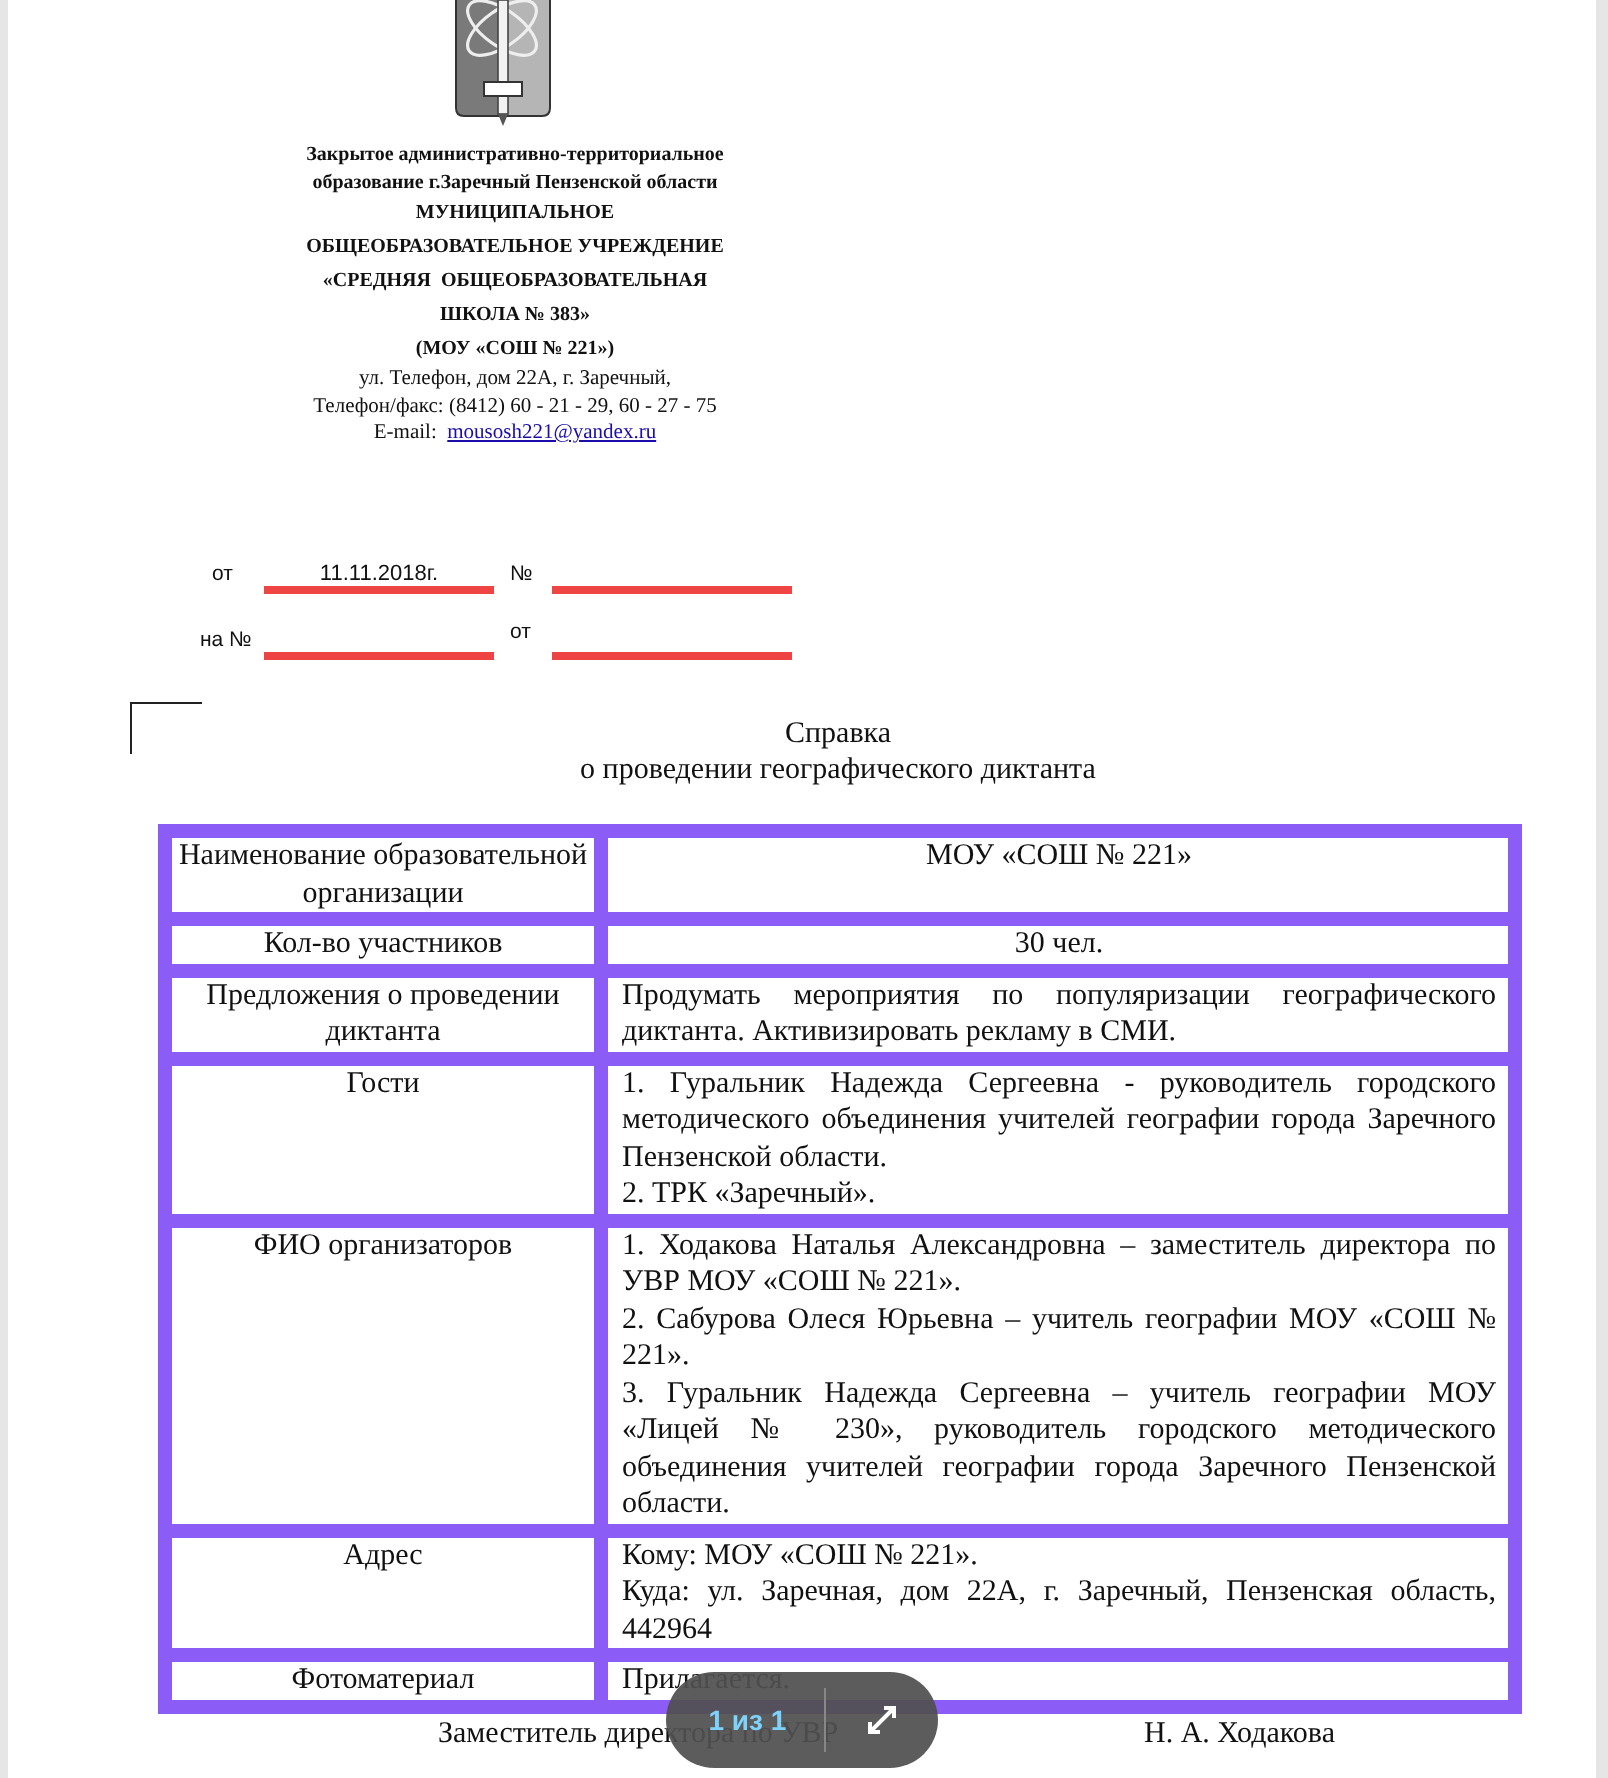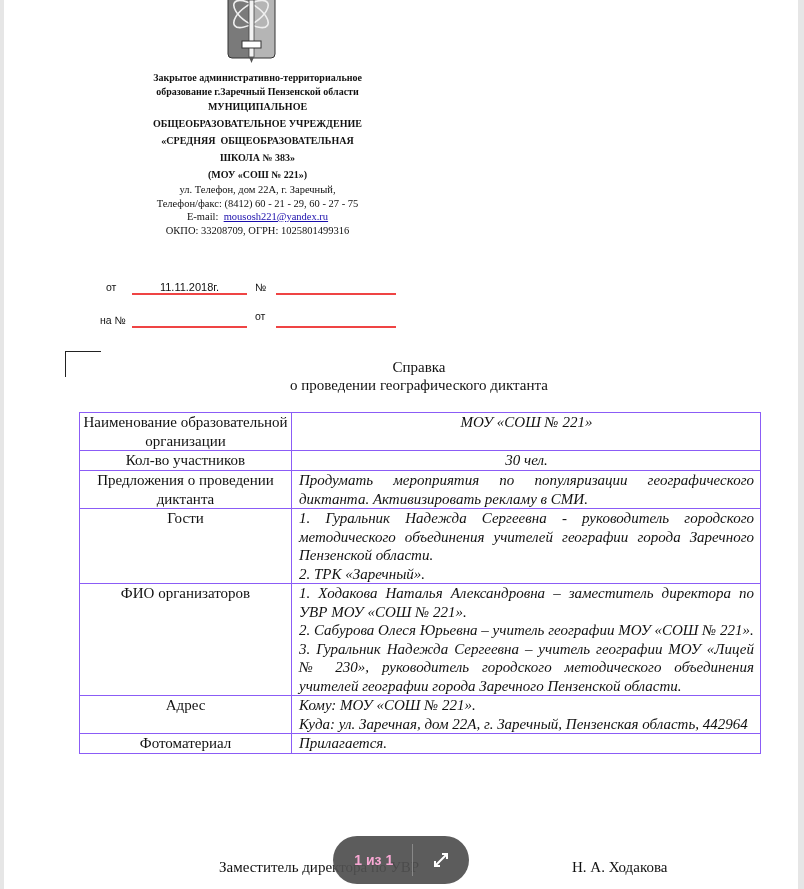--- a/index.html
+++ b/index.html
@@ -16,41 +16,41 @@
 
   
   .letterhead { position:absolute; left:90px; top:71px; width:335px; text-align:center; line-height:14px; }
   .lh-small-bold { font-weight:bold; font-size:10px; line-height:13.5px; }
   .lh-big { font-weight:bold; font-size:10px; line-height:17px; }
   .lh-info { font-size:10.5px; line-height:13.5px; }
   .lh-info a { color:#1a0dab; text-decoration:underline; }
 
   
   .reg { position:absolute; font-family:"Liberation Sans", sans-serif; font-size:10.5px; font-weight:normal; }
-  .reg-line { position:absolute; border-bottom:2px solid #ef4444; height:12px; font-family:"Liberation Sans", sans-serif; font-size:11px; text-align:center; }
+  .reg-line { position:absolute; border-bottom:4px solid #ef4444; height:12px; font-family:"Liberation Sans", sans-serif; font-size:11px; text-align:center; }
 
   .corner { position:absolute; left:65px; top:351px; width:35px; height:25px; border-left:1.5px solid #222; border-top:1.5px solid #222; }
 
   .title { position:absolute; left:0; width:838px; text-align:center; font-size:15px; line-height:18px; }
 
   
   table.info { position:absolute; left:79px; top:412px; width:682px; border-collapse:collapse; font-size:15px; line-height:18.5px; }
-  table.info td { border:1px solid #8b5cf6; padding:0 6px 0 7px; vertical-align:top; }
+  table.info td { border:7px solid #8b5cf6; padding:0 6px 0 7px; vertical-align:top; }
   table.info td.k { width:205px; text-align:center; padding:0 3px; }
-  table.info td.v { text-align:justify;font-style:italic; }
+  table.info td.v { text-align:justify; }
   table.info td.c { text-align:center; }
 
   .sign-left { position:absolute; left:219px; top:859px; font-size:15px; }
   .sign-right { position:absolute; left:572px; top:859px; font-size:15px; }
 
   
   .pager {
     position:absolute; left:333px; top:836px; width:136px; height:48px;
     background:rgba(80,80,80,0.93); border-radius:24px;
-    display:flex; align-items:center; color:#f9a8d4;
+    display:flex; align-items:center; color:#7dd3fc;
     font-family:"Liberation Sans", sans-serif;
   }
   .pager .count { width:78px; text-align:center; font-size:14px; font-weight:bold; padding-left:2px; }
   .pager .sep { width:1px; height:32px; background:#888; }
   .pager .expand { width:56px; height:48px; display:flex; align-items:center; justify-content:center; cursor:pointer; }
 </style>
 </head>
 <body>
 
 <div class="edge-left"></div>
@@ -78,21 +78,20 @@
   <div class="lh-small-bold">Закрытое административно-территориальное</div>
   <div class="lh-small-bold">образование г.Заречный Пензенской области</div>
   <div class="lh-big">МУНИЦИПАЛЬНОЕ</div>
   <div class="lh-big">ОБЩЕОБРАЗОВАТЕЛЬНОЕ УЧРЕЖДЕНИЕ</div>
   <div class="lh-big" style="white-space:pre">«СРЕДНЯЯ  ОБЩЕОБРАЗОВАТЕЛЬНАЯ</div>
   <div class="lh-big">ШКОЛА № 383»</div>
   <div class="lh-big">(МОУ «СОШ № 221»)</div>
   <div class="lh-info">ул. Телефон, дом 22А, г. Заречный,</div>
   <div class="lh-info">Телефон/факс: (8412) 60 - 21 - 29, 60 - 27 - 75</div>
   <div class="lh-info"><span style="white-space:pre">E-mail: </span> <a>mousosh221@yandex.ru</a></div>
-  <div class="lh-info">ОКПО: 33208709, ОГРН:  1025801499316</div>
 </div>
 
 <span class="reg" style="left:106px; top:281px;">от</span>
 <div class="reg-line" style="left:132px; top:281px; width:115px;">11.11.2018г.</div>
 <span class="reg" style="left:255px; top:281px;">№</span>
 <div class="reg-line" style="left:276px; top:281px; width:120px;"></div>
 <span class="reg" style="left:100px; top:314px;">на №</span>
 <div class="reg-line" style="left:132px; top:314px; width:115px;"></div>
 <span class="reg" style="left:255px; top:310px;">от</span>
 <div class="reg-line" style="left:276px; top:314px; width:120px;"></div>

